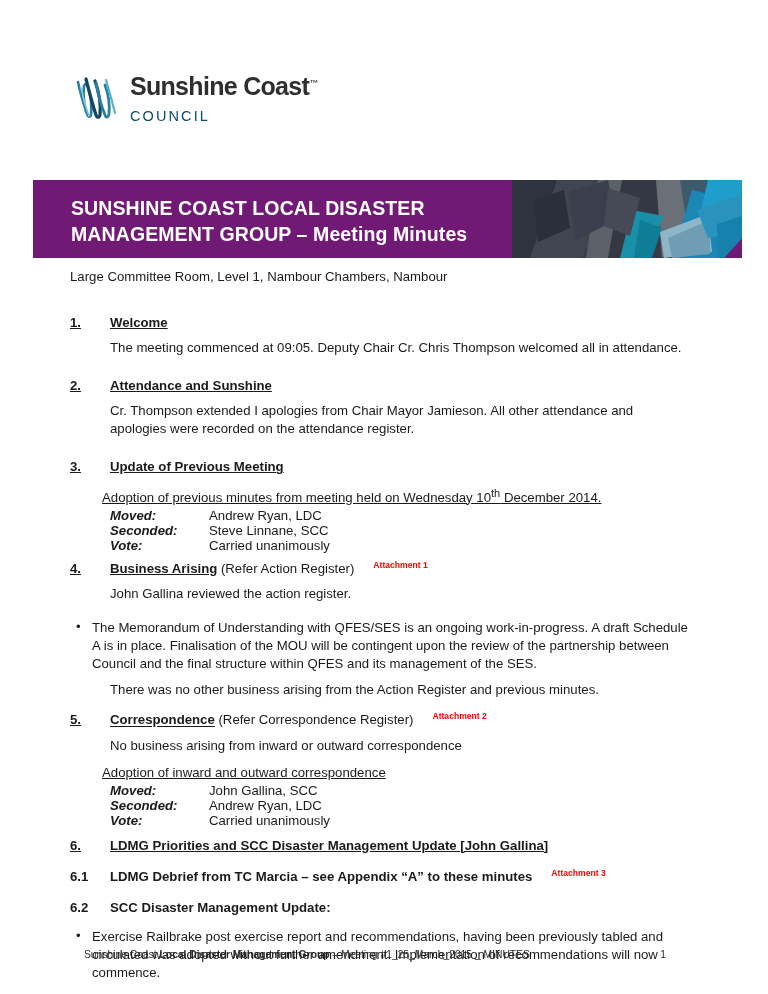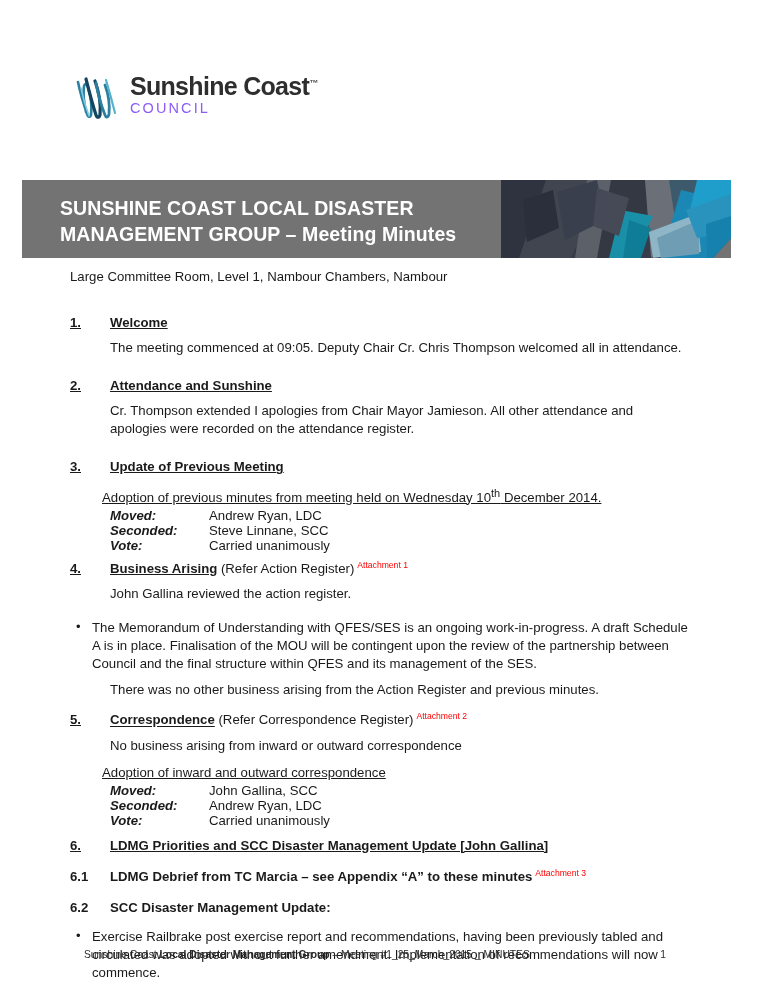--- a/index.html
+++ b/index.html
@@ -54,33 +54,33 @@
   }
   .logo-tm {
     font-size: 9px;
     vertical-align: super;
     font-weight: bold;
     color: #4a4a4a;
   }
   .logo-sub {
     font-size: 14.5px;
     letter-spacing: 2.1px;
-    color: #8b5cf6;
+    color: #0c4a6e;
     line-height: 1.15;
-    margin-top: 1px;
+    margin-top: 9px;
   }
 
   
   .banner {
     position: absolute;
-    left: 22px;
+    left: 33px;
     top: 180px;
     width: 709px;
     height: 78px;
-    background: #737373;
+    background: #701a75;
     overflow: hidden;
   }
   .banner-art {
     position: absolute;
     right: 0;
     top: 0;
     width: 230px;
     height: 78px;
   }
   .banner-title {
@@ -131,23 +131,23 @@
   }
 
   .para {
     margin-left: 40px;
     margin-top: 7px;
   }
 
   .attach {
     color: #ff0000;
     font-size: 8.6px;
-    font-weight: normal;
+    font-weight: bold;
     vertical-align: super;
-    margin-left: 3px;
+    margin-left: 19px;
     white-space: nowrap;
   }
 
   .adopt-head {
     margin-left: 32px;
     margin-top: 9px;
     font-weight: normal;
     text-decoration: underline;
   }
   .moved-table {

